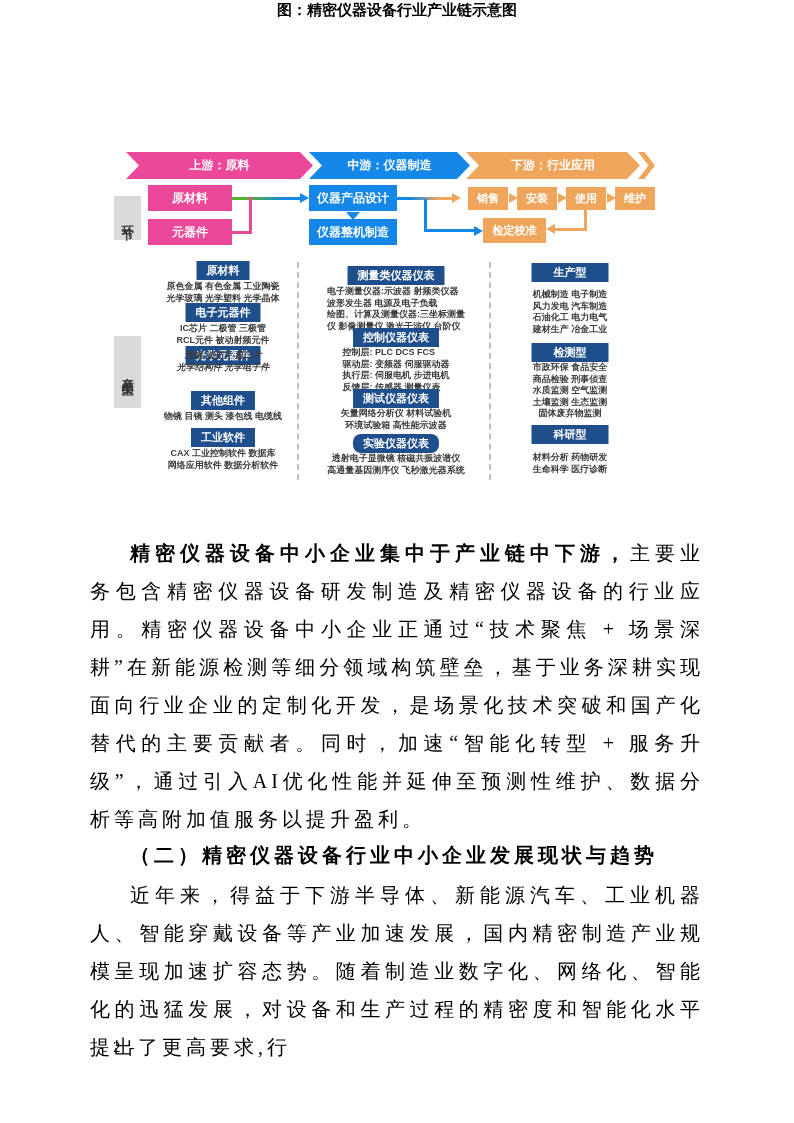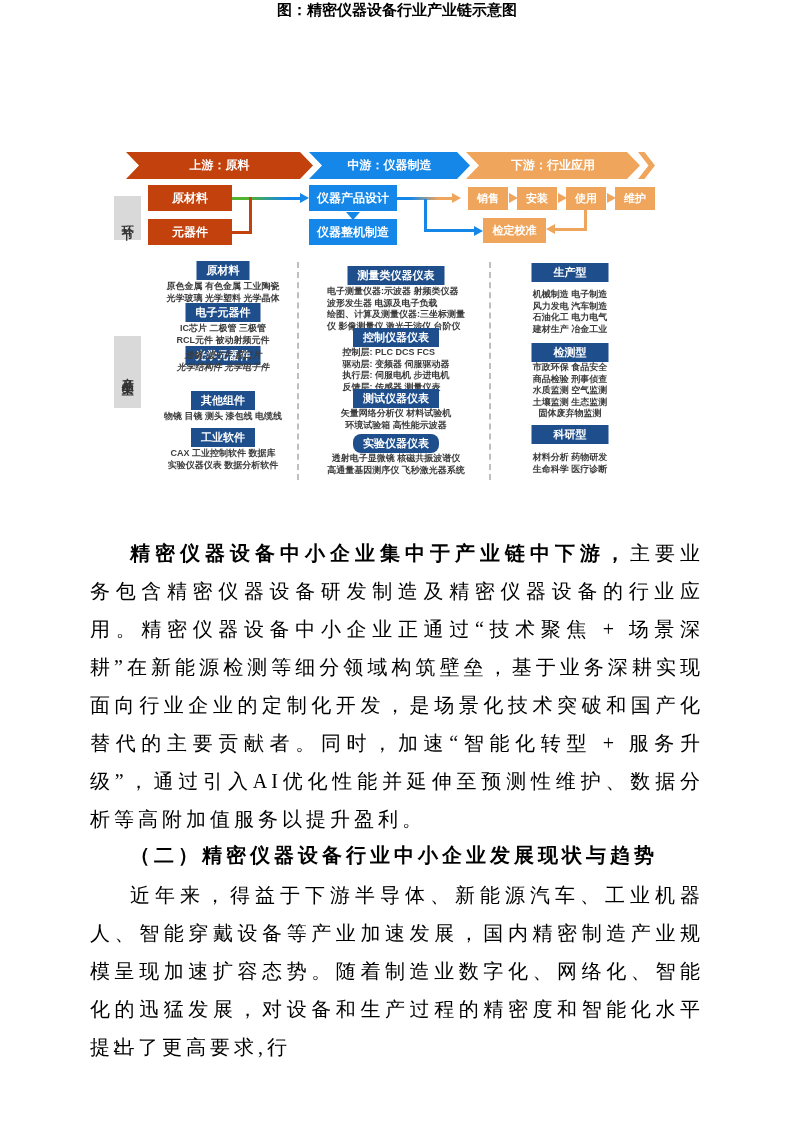--- a/index.html
+++ b/index.html
@@ -8,21 +8,21 @@
           font-family:"Liberation Serif","DejaVu Serif",serif; color:#000; }
 
   
   .chev { position:absolute; height:27px; display:flex; align-items:center; justify-content:center;
           color:#fff; font:700 12px "Liberation Sans","DejaVu Sans",sans-serif;
           clip-path:polygon(0 0, calc(100% - 13px) 0, 100% 50%, calc(100% - 13px) 100%, 0 100%, 13px 50%); }
   .chev-band { position:absolute; height:27px;
           clip-path:polygon(0 0, 38% 0, 100% 50%, 38% 100%, 0 100%, 62% 50%); }
   .fbox { position:absolute; display:flex; align-items:center; justify-content:center;
           color:#fff; font:700 12px "Liberation Sans","DejaVu Sans",sans-serif; white-space:nowrap; }
-  .green  { background:#c2410c; }
+  .green  { background:#ec4899; }
   .blue   { background:#1487e8; }
   .orange { background:#f0a55c; }
   .vlabel { position:absolute; background:#d9d9d9; color:#333;
             font:700 12px/1.2 "Liberation Sans","DejaVu Sans",sans-serif;
             display:flex; align-items:center; justify-content:center;
             writing-mode:vertical-rl; text-orientation:upright; letter-spacing:2px; }
   .hline, .vline { position:absolute; }
   .tri { position:absolute; width:0; height:0; }
   .tri-r-blue   { border-top:5px solid transparent; border-bottom:5px solid transparent; border-left:9px solid #1487e8; }
   .tri-r-orange { border-top:5px solid transparent; border-bottom:5px solid transparent; border-left:9px solid #f0a55c; }
@@ -115,21 +115,21 @@
     <div>透镜 滤光片 窗口片</div>
     <div>光学结构件 光学电子件</div>
   </div>
   <div class="hdr" style="left:223px; top:391px;">其他组件</div>
   <div class="lines" style="left:223px; top:411px;">
     <div>物镜 目镜 测头 漆包线 电缆线</div>
   </div>
   <div class="hdr" style="left:223px; top:428px;">工业软件</div>
   <div class="lines" style="left:223px; top:448px;">
     <div>CAX 工业控制软件 数据库</div>
-    <div>实验仪器仪表 数据分析软件</div>
+    <div>网络应用软件 数据分析软件</div>
   </div>
 
   <div class="hdr" style="left:396px; top:266px;">测量类仪器仪表</div>
   <div class="lines la" style="left:396px; top:286px;">
     <div>电子测量仪器:示波器 射频类仪器</div>
     <div>波形发生器 电源及电子负载</div>
     <div>绘图、计算及测量仪器:三坐标测量</div>
     <div>仪 影像测量仪 激光干涉仪 台阶仪</div>
   </div>
   <div class="hdr" style="left:396px; top:328px;">控制仪器仪表</div>

